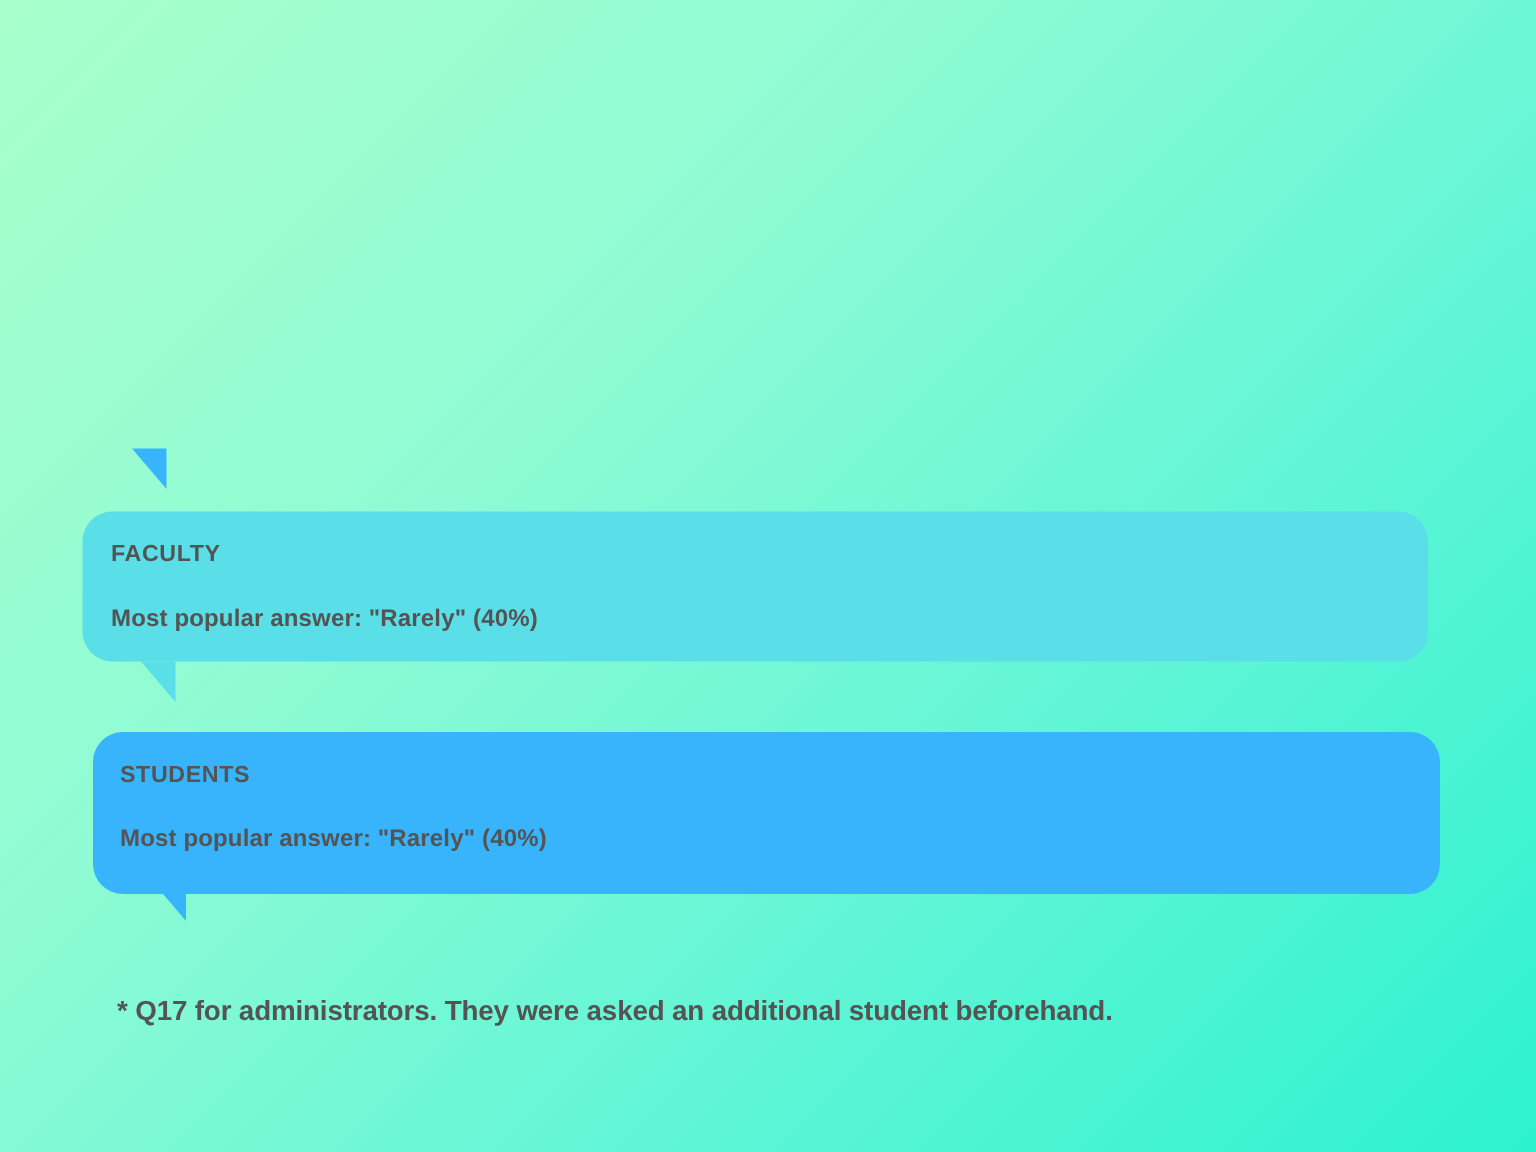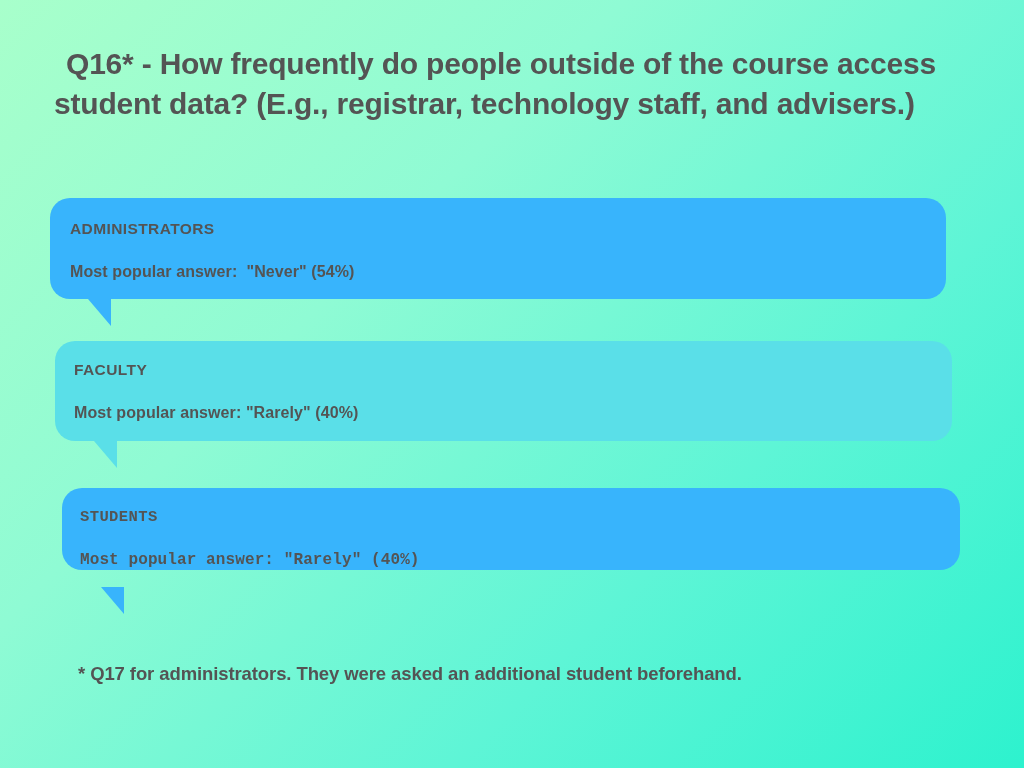--- a/index.html
+++ b/index.html
@@ -105,23 +105,22 @@
     top: 441px;
     border-width: 27px 0 0 23px;
     border-color: #5adfe8 transparent transparent transparent;
   }
 
   
   #bubble-students {
     left: 62px;
     top: 488px;
     width: 898px;
-    height: 82px;
+    height: 108px;
     background: #38b4fc;
-    font-family: Liberation Mono, monospace;
   }
   #bubble-students .label  { left: 18px; top: 20px; }
   #bubble-students .answer { left: 18px; top: 63px; }
   #tail-students {
     left: 101px;
     top: 587px;
     border-width: 27px 0 0 23px;
     border-color: #38b4fc transparent transparent transparent;
   }
 
@@ -135,29 +134,21 @@
     font-weight: 700;
     letter-spacing: -0.1px;
     color: #545454;
   }
 </style>
 </head>
 <body>
 
 <div id="slide">
 
-  <div id="title">
-    <span class="line line1">Q16* - How frequently do people outside of the course access</span>
-    <span class="line line2">student data? (E.g., registrar, technology staff, and advisers.)</span>
-  </div>
 
-  <div class="bubble" id="bubble-administrators">
-    <span class="label">ADMINISTRATORS</span>
-    <span class="answer">Most popular answer:  "Never" (54%)</span>
-  </div>
   <div class="tail" id="tail-administrators"></div>
 
   <div class="bubble" id="bubble-faculty">
     <span class="label">FACULTY</span>
     <span class="answer">Most popular answer: "Rarely" (40%)</span>
   </div>
   <div class="tail" id="tail-faculty"></div>
 
   <div class="bubble" id="bubble-students">
     <span class="label">STUDENTS</span>

